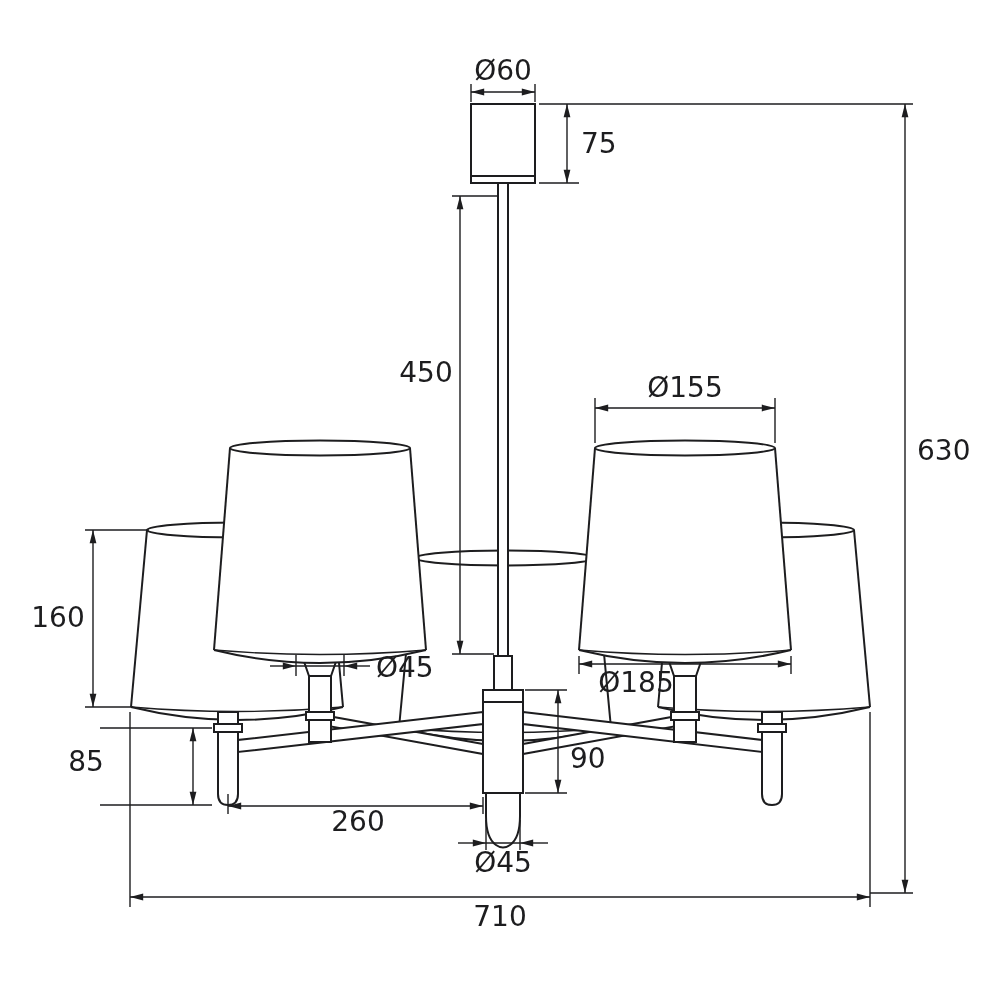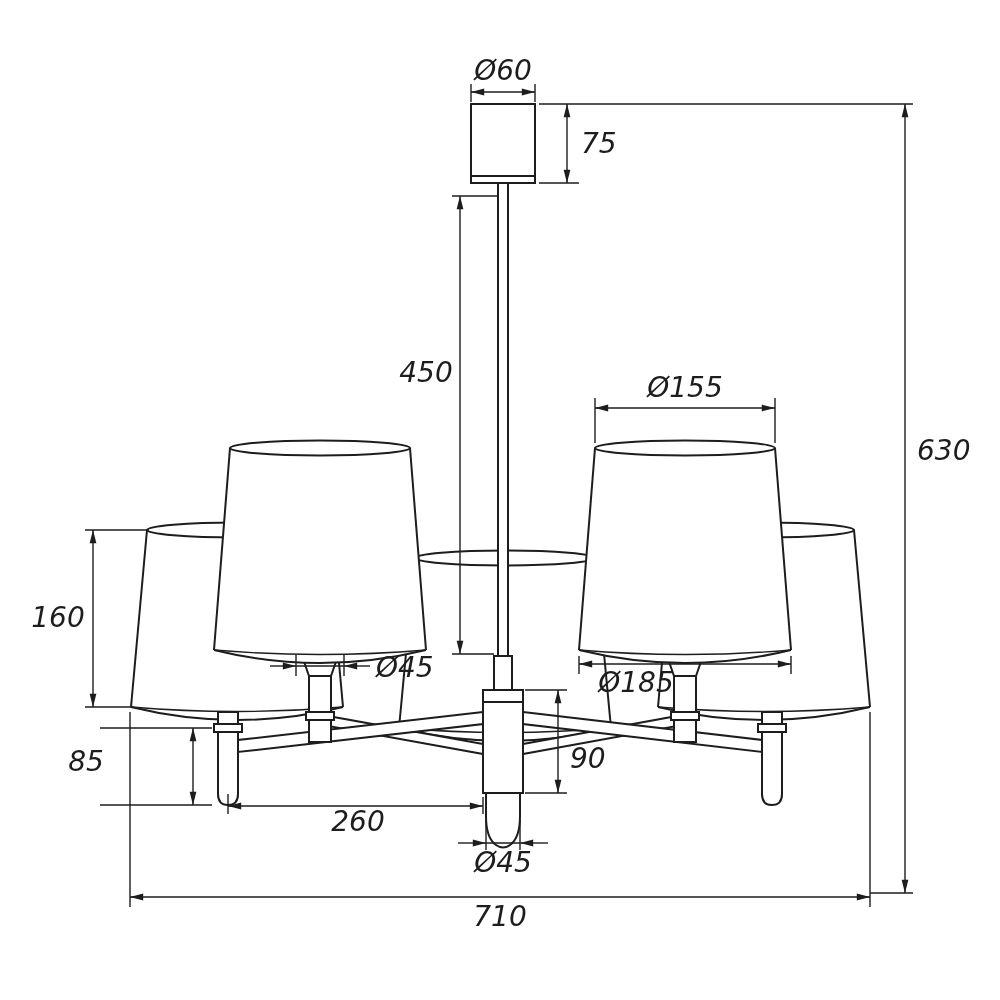--- a/index.html
+++ b/index.html
@@ -1,16 +1,16 @@
 <!DOCTYPE html>
 <html><head>
 <meta charset="utf-8">
 <style>
   html,body{margin:0;padding:0;background:#ffffff;}
-  .stage{width:1000px;height:1000px;background:#ffffff;position:relative;font-style:italic;}
+  .stage{width:1000px;height:1000px;background:#ffffff;position:relative;}
   svg text{font-family:"DejaVu Sans","Liberation Sans",sans-serif;font-size:28px;fill:#1d1d1f;}
   .o  {stroke:#1d1d1f;stroke-width:2;fill:none;}
   .of {stroke:#1d1d1f;stroke-width:2;fill:#ffffff;}
   .fw {fill:#ffffff;stroke:none;}
   .d  {stroke:#1d1d1f;stroke-width:1.4;fill:none;}
 </style>
 </head>
 <body>
 
 <div class="stage">

